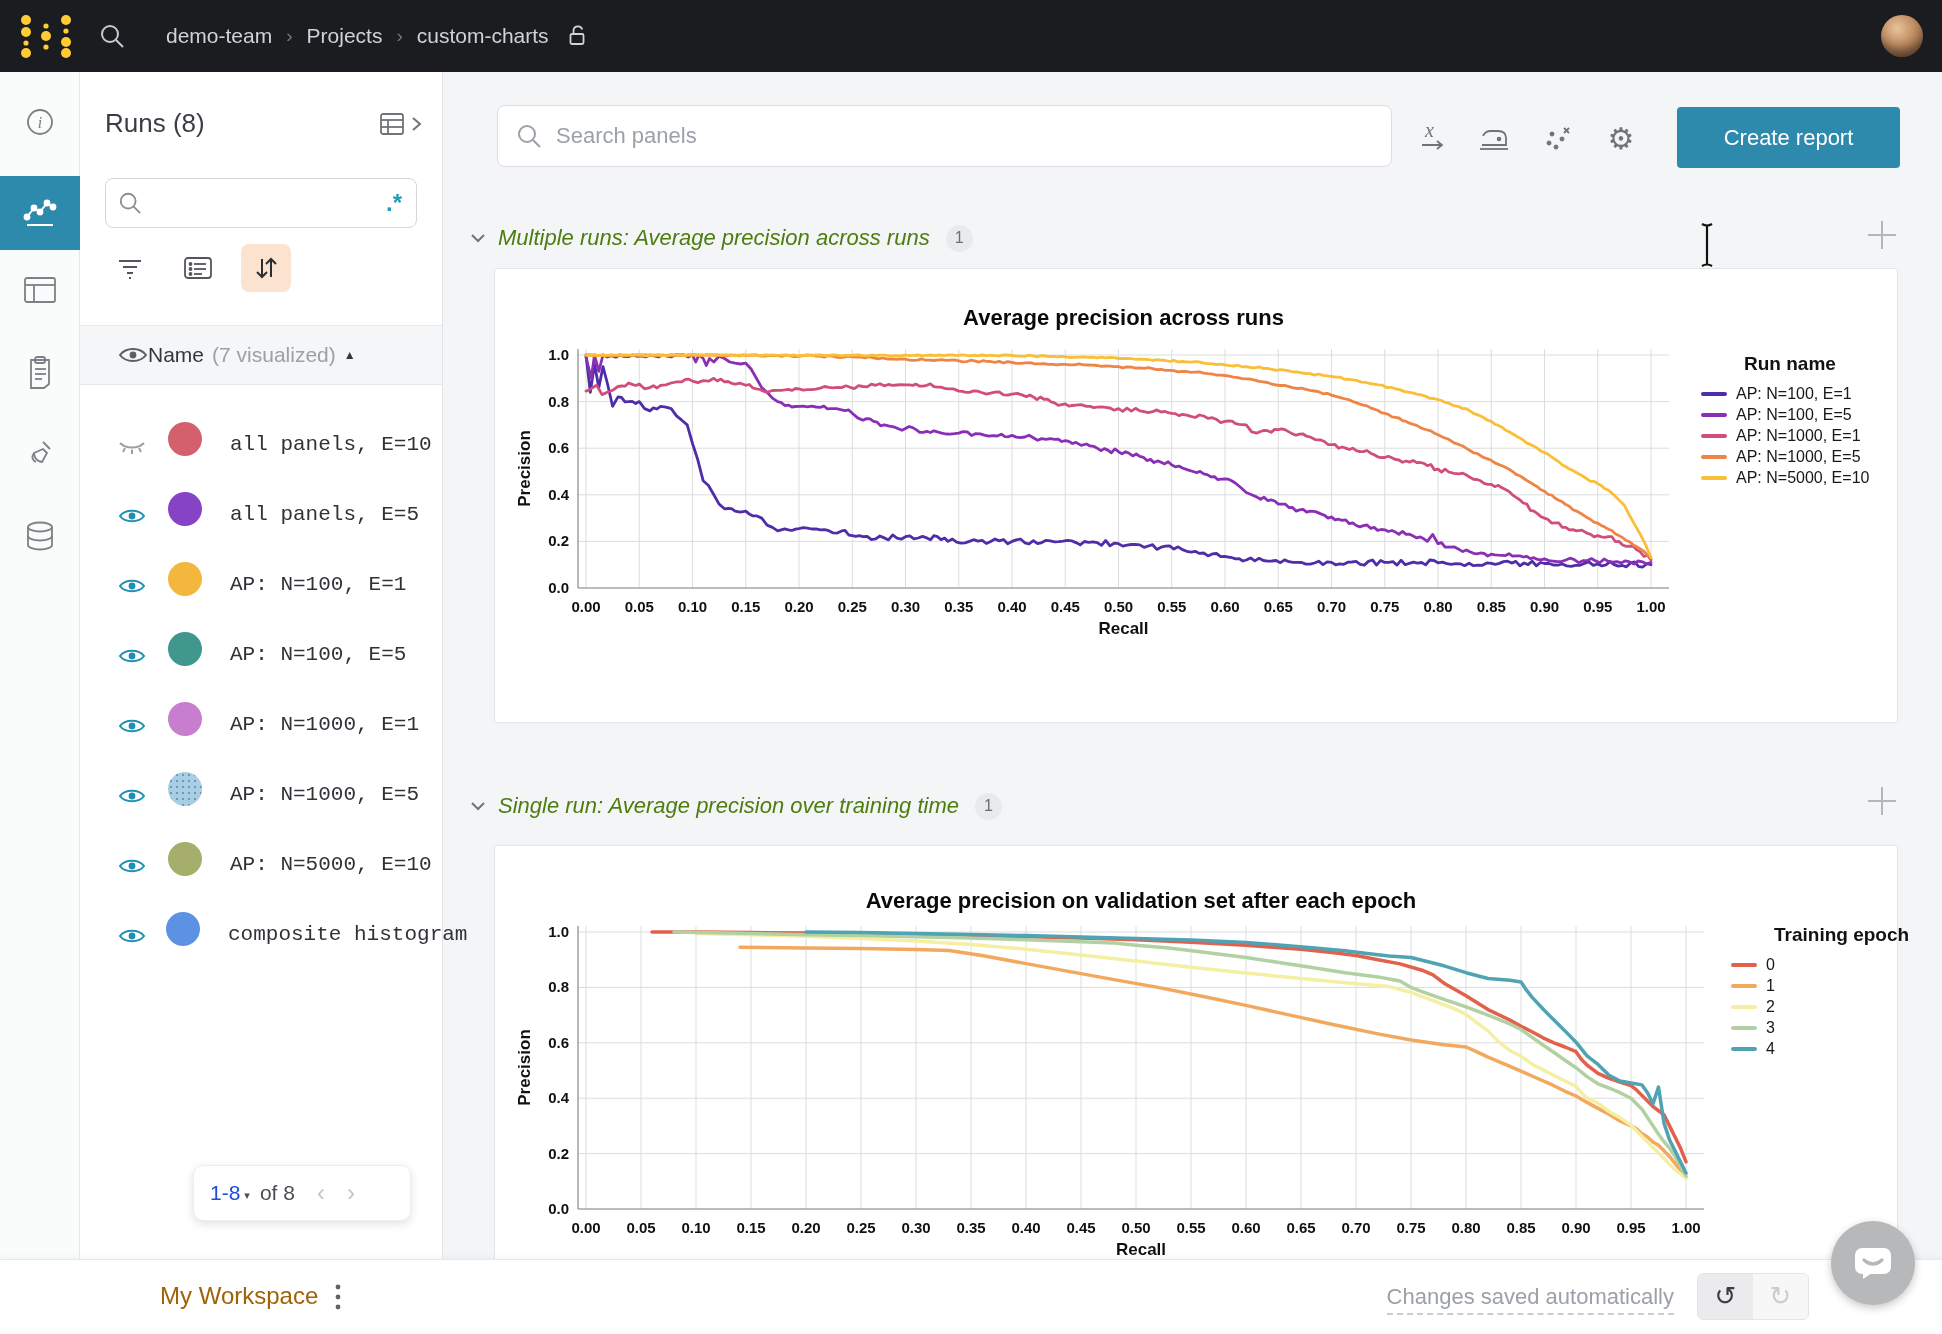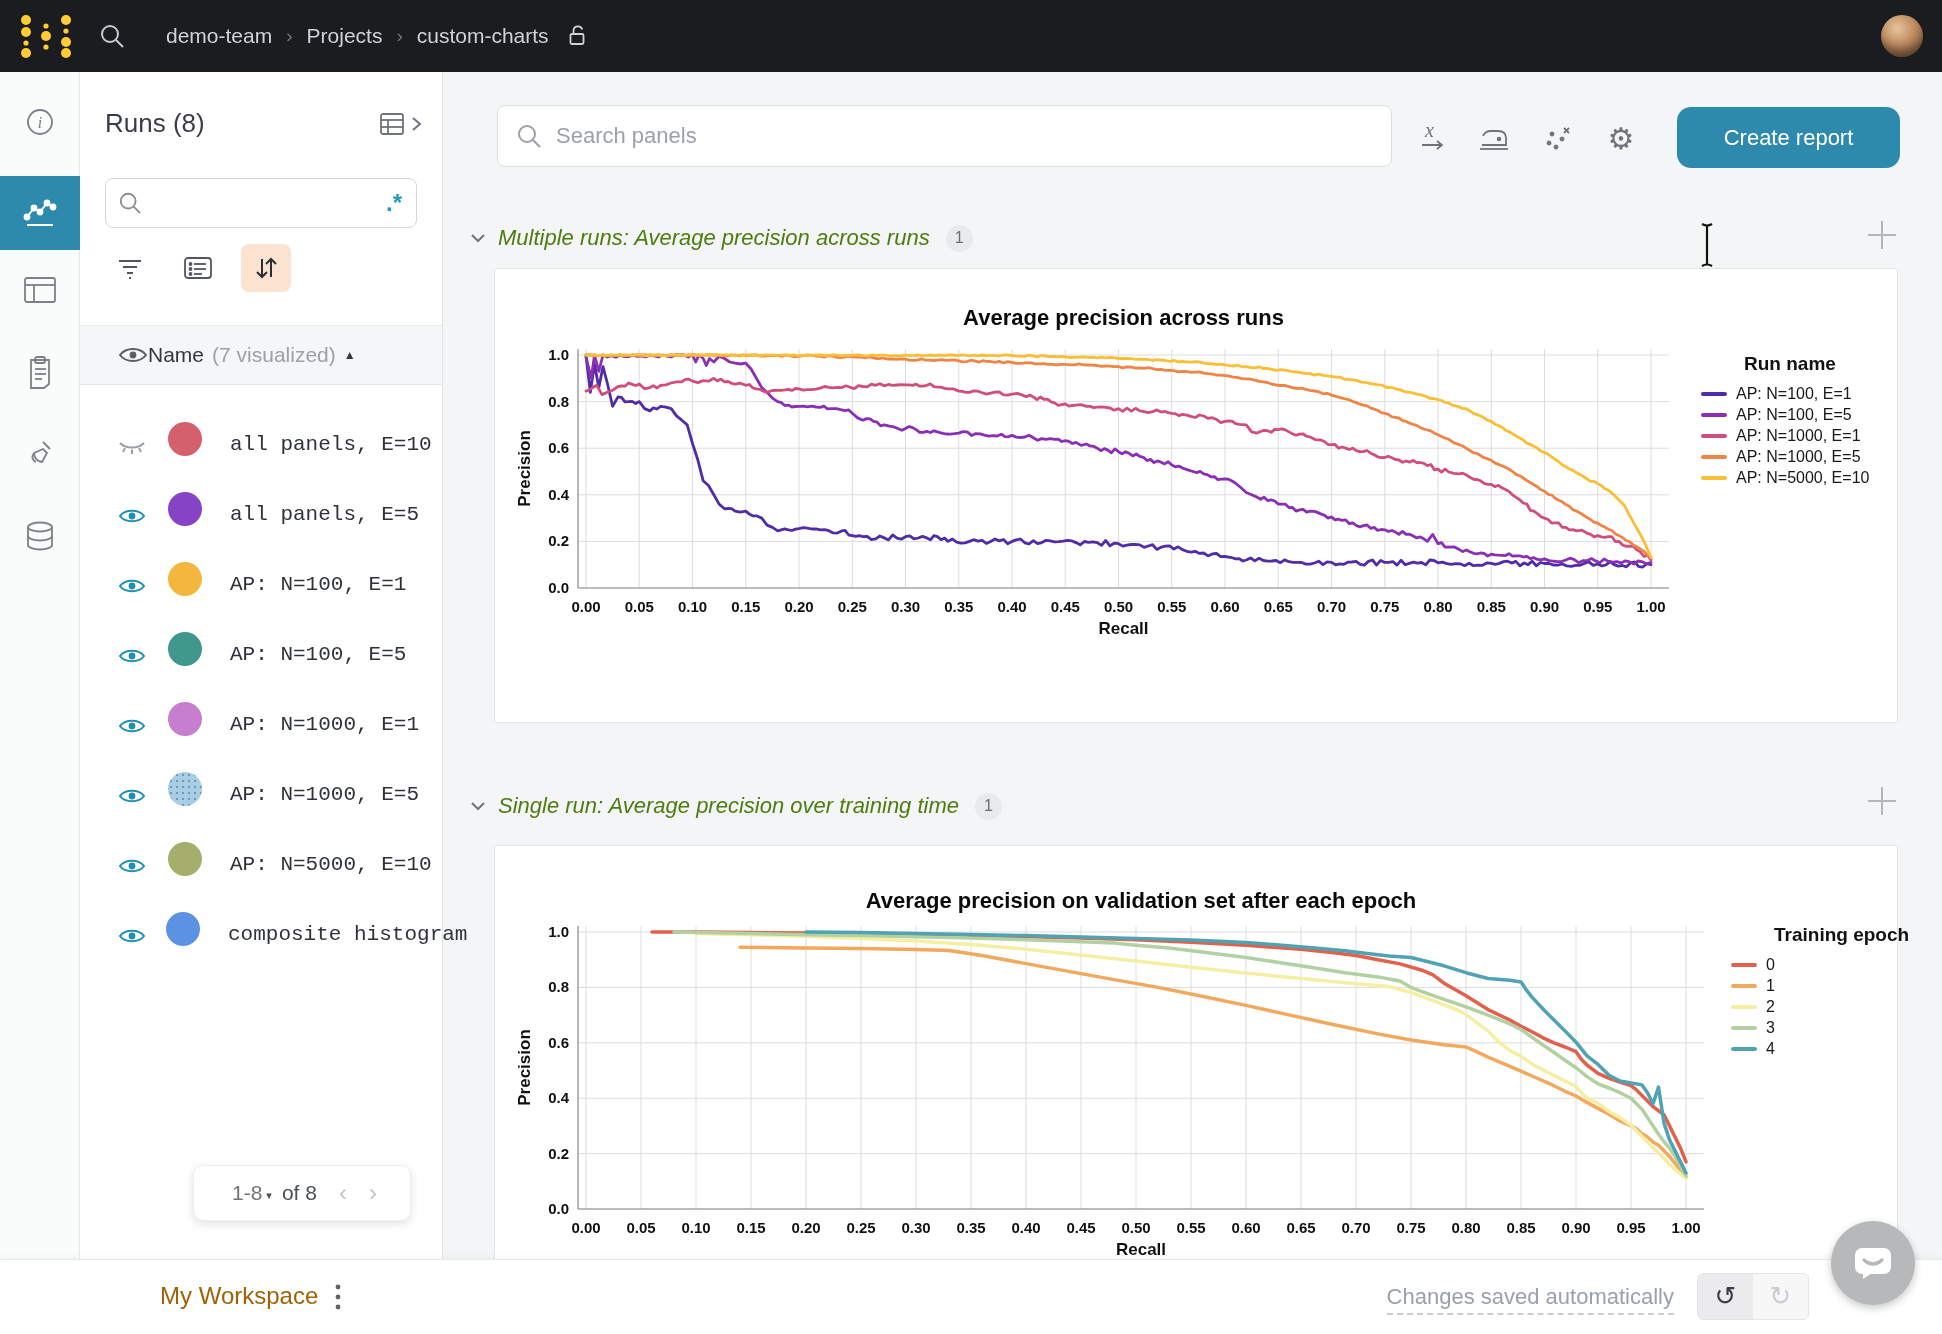--- a/index.html
+++ b/index.html
@@ -39,32 +39,32 @@
   .name-head .lbl { font-size:21px; color:#33373d; }
   .name-head .viz { font-size:21px; color:#9aa1a8; margin-left:8px; }
   .name-head .caret { font-size:12px; color:#33373d; margin-left:8px; }
   .run-list { position:absolute; left:0; top:314px; width:362px; }
   .run-row { height:70px; display:flex; align-items:flex-end; padding-left:38px; cursor:pointer;font-family:Liberation Mono, monospace; }
   .eye-box { width:30px; display:flex; align-items:center; }
   .run-dot { width:34px; height:34px; border-radius:50%; margin-left:20px; flex:0 0 auto; }
   .run-dot.dotted { background-image:radial-gradient(circle, rgba(47,112,160,.55) 24%, transparent 26%); background-size:6px 6px; }
   .run-label { font-size:21px; color:#2f3338; margin-left:28px; white-space:nowrap; }
   .pager { position:absolute; left:113px; top:1093px; width:218px; height:56px; background:#fff; border:1px solid #eceeef; border-radius:10px; box-shadow:0 3px 10px rgba(0,0,0,.12); display:flex; align-items:center; padding:0 16px; }
-  .pager .rng { font-size:21px; color:#737373; cursor:pointer;margin-left:22px; }
+  .pager .rng { font-size:21px; color:#1d4ed8; cursor:pointer; }
   .pager .caret { font-size:11px; color:#4a4f55; margin:4px 4px 0 4px; }
   .pager .ofn { font-size:21px; color:#4a4f55; margin-left:6px; }
   .pager .pg-btn { margin-left:22px; color:#c2c5c9; font-size:24px; cursor:pointer; line-height:1; }
 
   
   .main { position:absolute; left:443px; top:72px; width:1499px; height:1262px; background:#f4f5f6; overflow:hidden; }
   .panel-search { position:absolute; left:54px; top:33px; width:895px; height:62px; background:#fff; border:1px solid #dcdee1; border-radius:8px; display:flex; align-items:center; padding:0 18px; }
   .panel-search input { border:none; outline:none; flex:1; font-size:22px; margin-left:14px; color:#33373d; }
   .panel-search input::placeholder, .runs-search input::placeholder { color:#9ca1a8; }
   .tool-ic { position:absolute; top:46px; width:40px; height:40px; display:flex; align-items:center; justify-content:center; color:#6f747a; cursor:pointer; }
-  .create-btn { position:absolute; left:1234px; top:35px; width:223px; height:61px; background:#2e8aad; border:none; border-radius:14px; color:#fff; font-size:22px; font-family:inherit; cursor:pointer; }
+  .create-btn { position:absolute; left:1234px; top:35px; width:223px; height:61px; background:#2e8aad; border:none; border-radius:4px; color:#fff; font-size:22px; font-family:inherit; cursor:pointer; }
 
   .sec-head { position:absolute; left:27px; display:flex; align-items:center; height:40px; }
   .sec-chev { color:#6f747a; display:flex; align-items:center; cursor:pointer; }
   .sec-title { font-size:22px; color:#4d7c0f; margin-left:12px;font-style:italic; }
   .badge { margin-left:16px; width:27px; height:27px; border-radius:50%; background:#e8eaec; color:#6b7075; font-size:16px; display:flex; align-items:center; justify-content:center; }
   .plus-btn { position:absolute; width:34px; height:34px; color:#b3b7bc; cursor:pointer; display:flex; align-items:center; justify-content:center; }
 
   .card { position:absolute; left:51px; width:1404px; background:#ffffff; border:1px solid #e4e5e7; border-radius:3px; }
   .chart-title { position:absolute; left:83px; text-align:center; font-size:22px; font-weight:700; color:#0a0a0a; }
   .plot-svg { position:absolute; }

